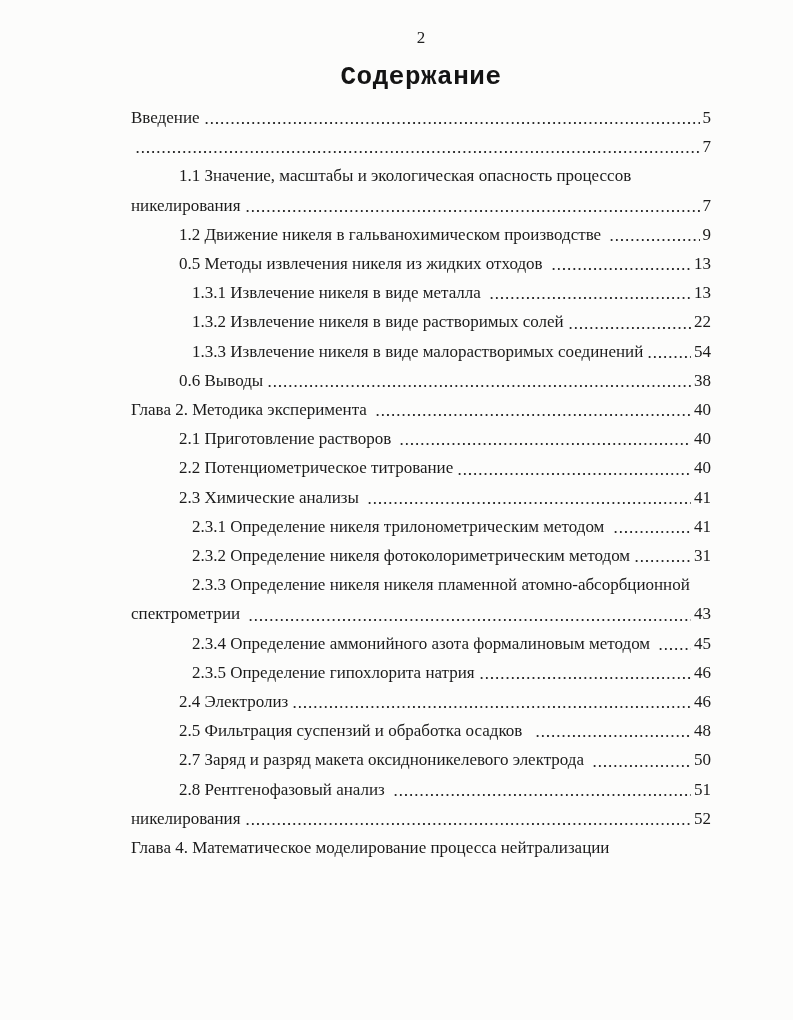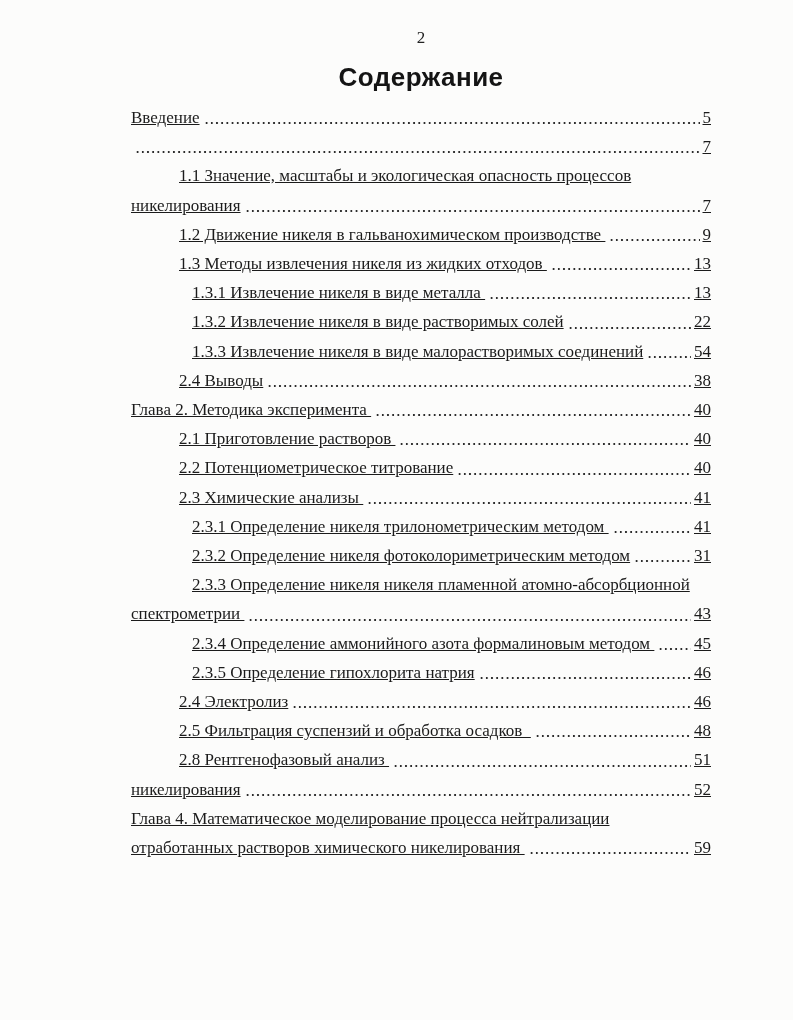--- a/index.html
+++ b/index.html
@@ -28,36 +28,35 @@
   }
   .page-number {
     text-align: center;
     font-size: 17px;
     line-height: 20px;
     color: #222;
   }
   .title {
     margin: 14px 0 0 0;
     text-align: center;
-    font-family: Liberation Sans, sans-serif;
+    font-family: Liberation Mono, monospace;
     font-weight: bold;
     font-size: 26px;
     line-height: 30px;
     color: #141414;
     letter-spacing: 0.5px;
   }
   .toc {
     margin-top: 11px;
   }
   .row {
     display: flex;
     align-items: flex-start;
     line-height: 29.2px;
     white-space: nowrap;
-    text-decoration: underline;
   }
   .row .txt {
     white-space: pre;
   }
   .indent-0 { padding-left: 0; }
   .indent-1 { padding-left: 48px; }
   .indent-2 { padding-left: 61px; }
   .dots {
     flex: 1;
     height: 4px;
@@ -98,41 +97,41 @@
           <span class="txt">никелирования</span>
           <span class="dots"></span>
           <span class="pg">7</span>
         </div>
         <div class="row indent-1">
           <span class="txt">1.2 Движение никеля в гальванохимическом производстве </span>
           <span class="dots"></span>
           <span class="pg">9</span>
         </div>
         <div class="row indent-1">
-          <span class="txt">1.3 Методы извлечения никеля из жидких отходов </span>
+          <span class="txt">0.5 Методы извлечения никеля из жидких отходов </span>
           <span class="dots"></span>
           <span class="pg">13</span>
         </div>
         <div class="row indent-2">
           <span class="txt">1.3.1 Извлечение никеля в виде металла </span>
           <span class="dots"></span>
           <span class="pg">13</span>
         </div>
         <div class="row indent-2">
           <span class="txt">1.3.2 Извлечение никеля в виде растворимых солей</span>
           <span class="dots"></span>
           <span class="pg">22</span>
         </div>
         <div class="row indent-2">
           <span class="txt">1.3.3 Извлечение никеля в виде малорастворимых соединений</span>
           <span class="dots"></span>
           <span class="pg">54</span>
         </div>
         <div class="row indent-1">
-          <span class="txt">2.4 Выводы</span>
+          <span class="txt">0.6 Выводы</span>
           <span class="dots"></span>
           <span class="pg">38</span>
         </div>
         <div class="row indent-0">
           <span class="txt">Глава 2. Методика эксперимента </span>
           <span class="dots"></span>
           <span class="pg">40</span>
         </div>
         <div class="row indent-1">
           <span class="txt">2.1 Приготовление растворов </span>
@@ -181,32 +180,32 @@
           <span class="txt">2.4 Электролиз</span>
           <span class="dots"></span>
           <span class="pg">46</span>
         </div>
         <div class="row indent-1">
           <span class="txt">2.5 Фильтрация суспензий и обработка осадков  </span>
           <span class="dots"></span>
           <span class="pg">48</span>
         </div>
         <div class="row indent-1">
+          <span class="txt">2.7 Заряд и разряд макета оксидноникелевого электрода </span>
+          <span class="dots"></span>
+          <span class="pg">50</span>
+        </div>
+        <div class="row indent-1">
           <span class="txt">2.8 Рентгенофазовый анализ </span>
           <span class="dots"></span>
           <span class="pg">51</span>
         </div>
         <div class="row indent-0">
           <span class="txt">никелирования</span>
           <span class="dots"></span>
           <span class="pg">52</span>
         </div>
         <div class="row indent-0">
           <span class="txt">Глава 4. Математическое моделирование процесса нейтрализации</span>
-        </div>
-        <div class="row indent-0">
-          <span class="txt">отработанных растворов химического никелирования </span>
-          <span class="dots"></span>
-          <span class="pg">59</span>
         </div>
       </div>
   </div>
 </div>
 
 </body></html>

